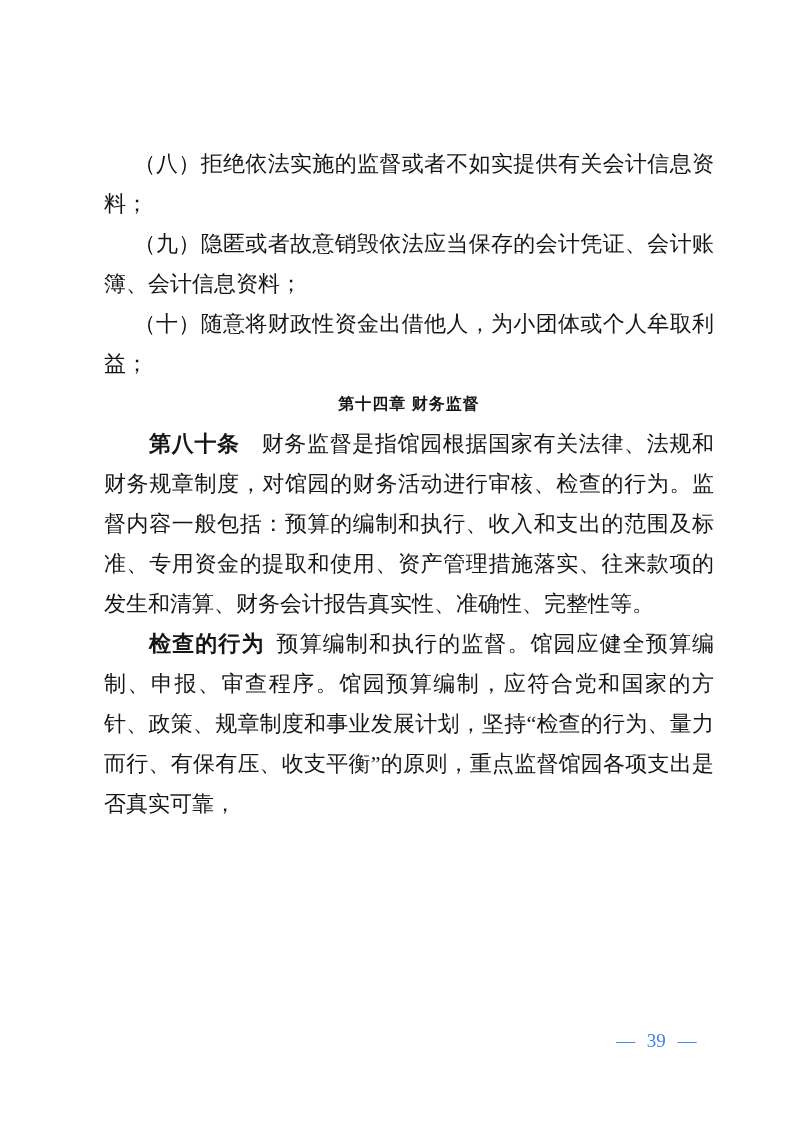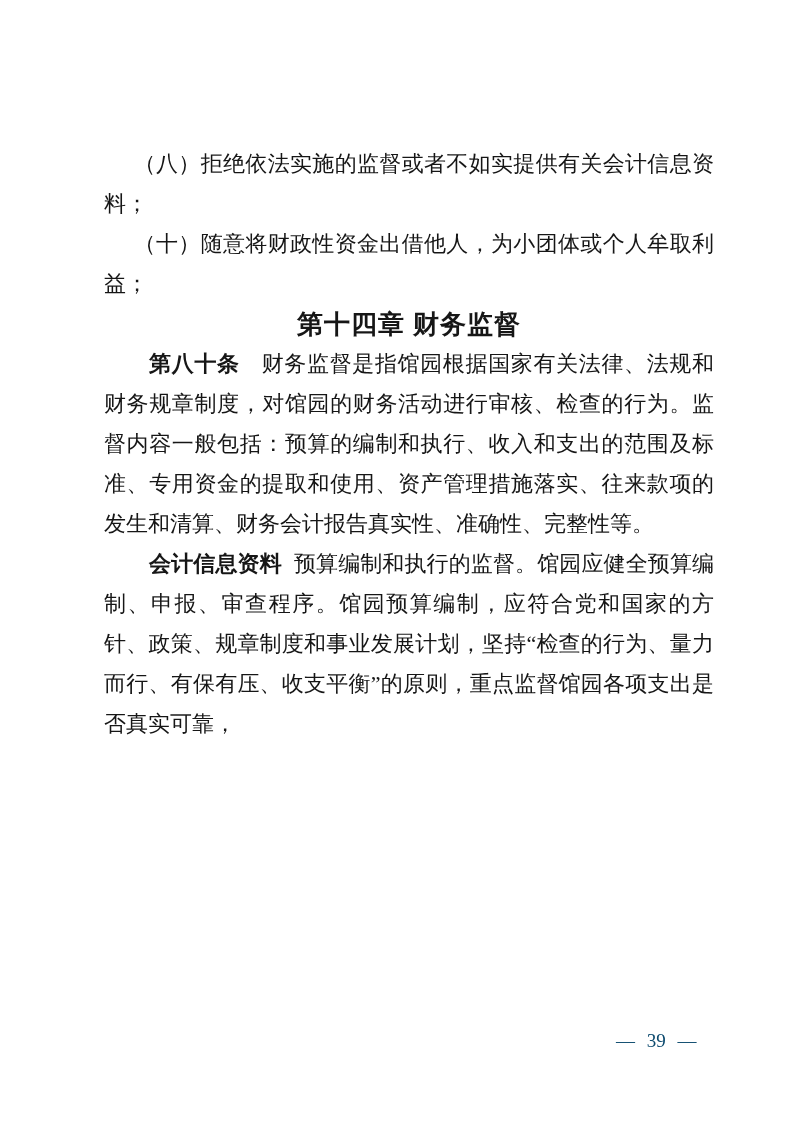--- a/index.html
+++ b/index.html
@@ -31,21 +31,21 @@
     padding: 0;
   }
   .clause {
     text-indent: 1.35em;
   }
   .chapter {
     margin: 0;
     padding: 0;
     font-family: "Liberation Sans", "DejaVu Sans", sans-serif;
     font-weight: bold;
-    font-size: 26px;
+    font-size: 16px;
     line-height: 40px;
     text-align: center;
     letter-spacing: 1px;
     text-indent: 0;
   }
   .article {
     text-indent: 2.05em;
   }
   .article .lead {
     font-weight: bold;
@@ -53,44 +53,45 @@
   }
   .articles .article:first-child .lead {
     margin-right: 1em;
   }
   .pager {
     position: absolute;
     left: 616px;
     top: 1028px;
     font-size: 19px;
     line-height: 26px;
-    color: #0c4a6e;
+    color: #3b82f6;
     word-spacing: 7px;
     white-space: nowrap;
   }
 </style>
 </head>
 <body>
 
 <div class="page">
   <main class="content">
 
     <p class="clause">（八）拒绝依法实施的监督或者不如实提供有关会计信息资料；</p>
 
+    <p class="clause">（九）隐匿或者故意销毁依法应当保存的会计凭证、会计账簿、会计信息资料；</p>
 
     <p class="clause">（十）随意将财政性资金出借他人，为小团体或个人牟取利益；</p>
 
 
     <h2 class="chapter">第十四章 财务监督</h2>
 
     <div class="articles">
 
       <p class="article"><span class="lead">第八十条</span><span>财务监督是指馆园根据国家有关法律、法规和财务规章制度，对馆园的财务活动进行审核、检查的行为。监督内容一般包括：预算的编制和执行、收入和支出的范围及标准、专用资金的提取和使用、资产管理措施落实、往来款项的发生和清算、财务会计报告真实性、准确性、完整性等。</span></p>
 
-      <p class="article"><span class="lead">会计信息资料</span><span>预算编制和执行的监督。馆园应健全预算编制、申报、审查程序。馆园预算编制，应符合党和国家的方针、政策、规章制度和事业发展计划，坚持“检查的行为、量力而行、有保有压、收支平衡”的原则，重点监督馆园各项支出是否真实可靠，</span></p>
+      <p class="article"><span class="lead">检查的行为</span><span>预算编制和执行的监督。馆园应健全预算编制、申报、审查程序。馆园预算编制，应符合党和国家的方针、政策、规章制度和事业发展计划，坚持“检查的行为、量力而行、有保有压、收支平衡”的原则，重点监督馆园各项支出是否真实可靠，</span></p>
     </div>
 
   </main>
 
   <footer class="pager">
     <span>— 39 —</span>
   </footer>
 </div>
 
 </body></html>

